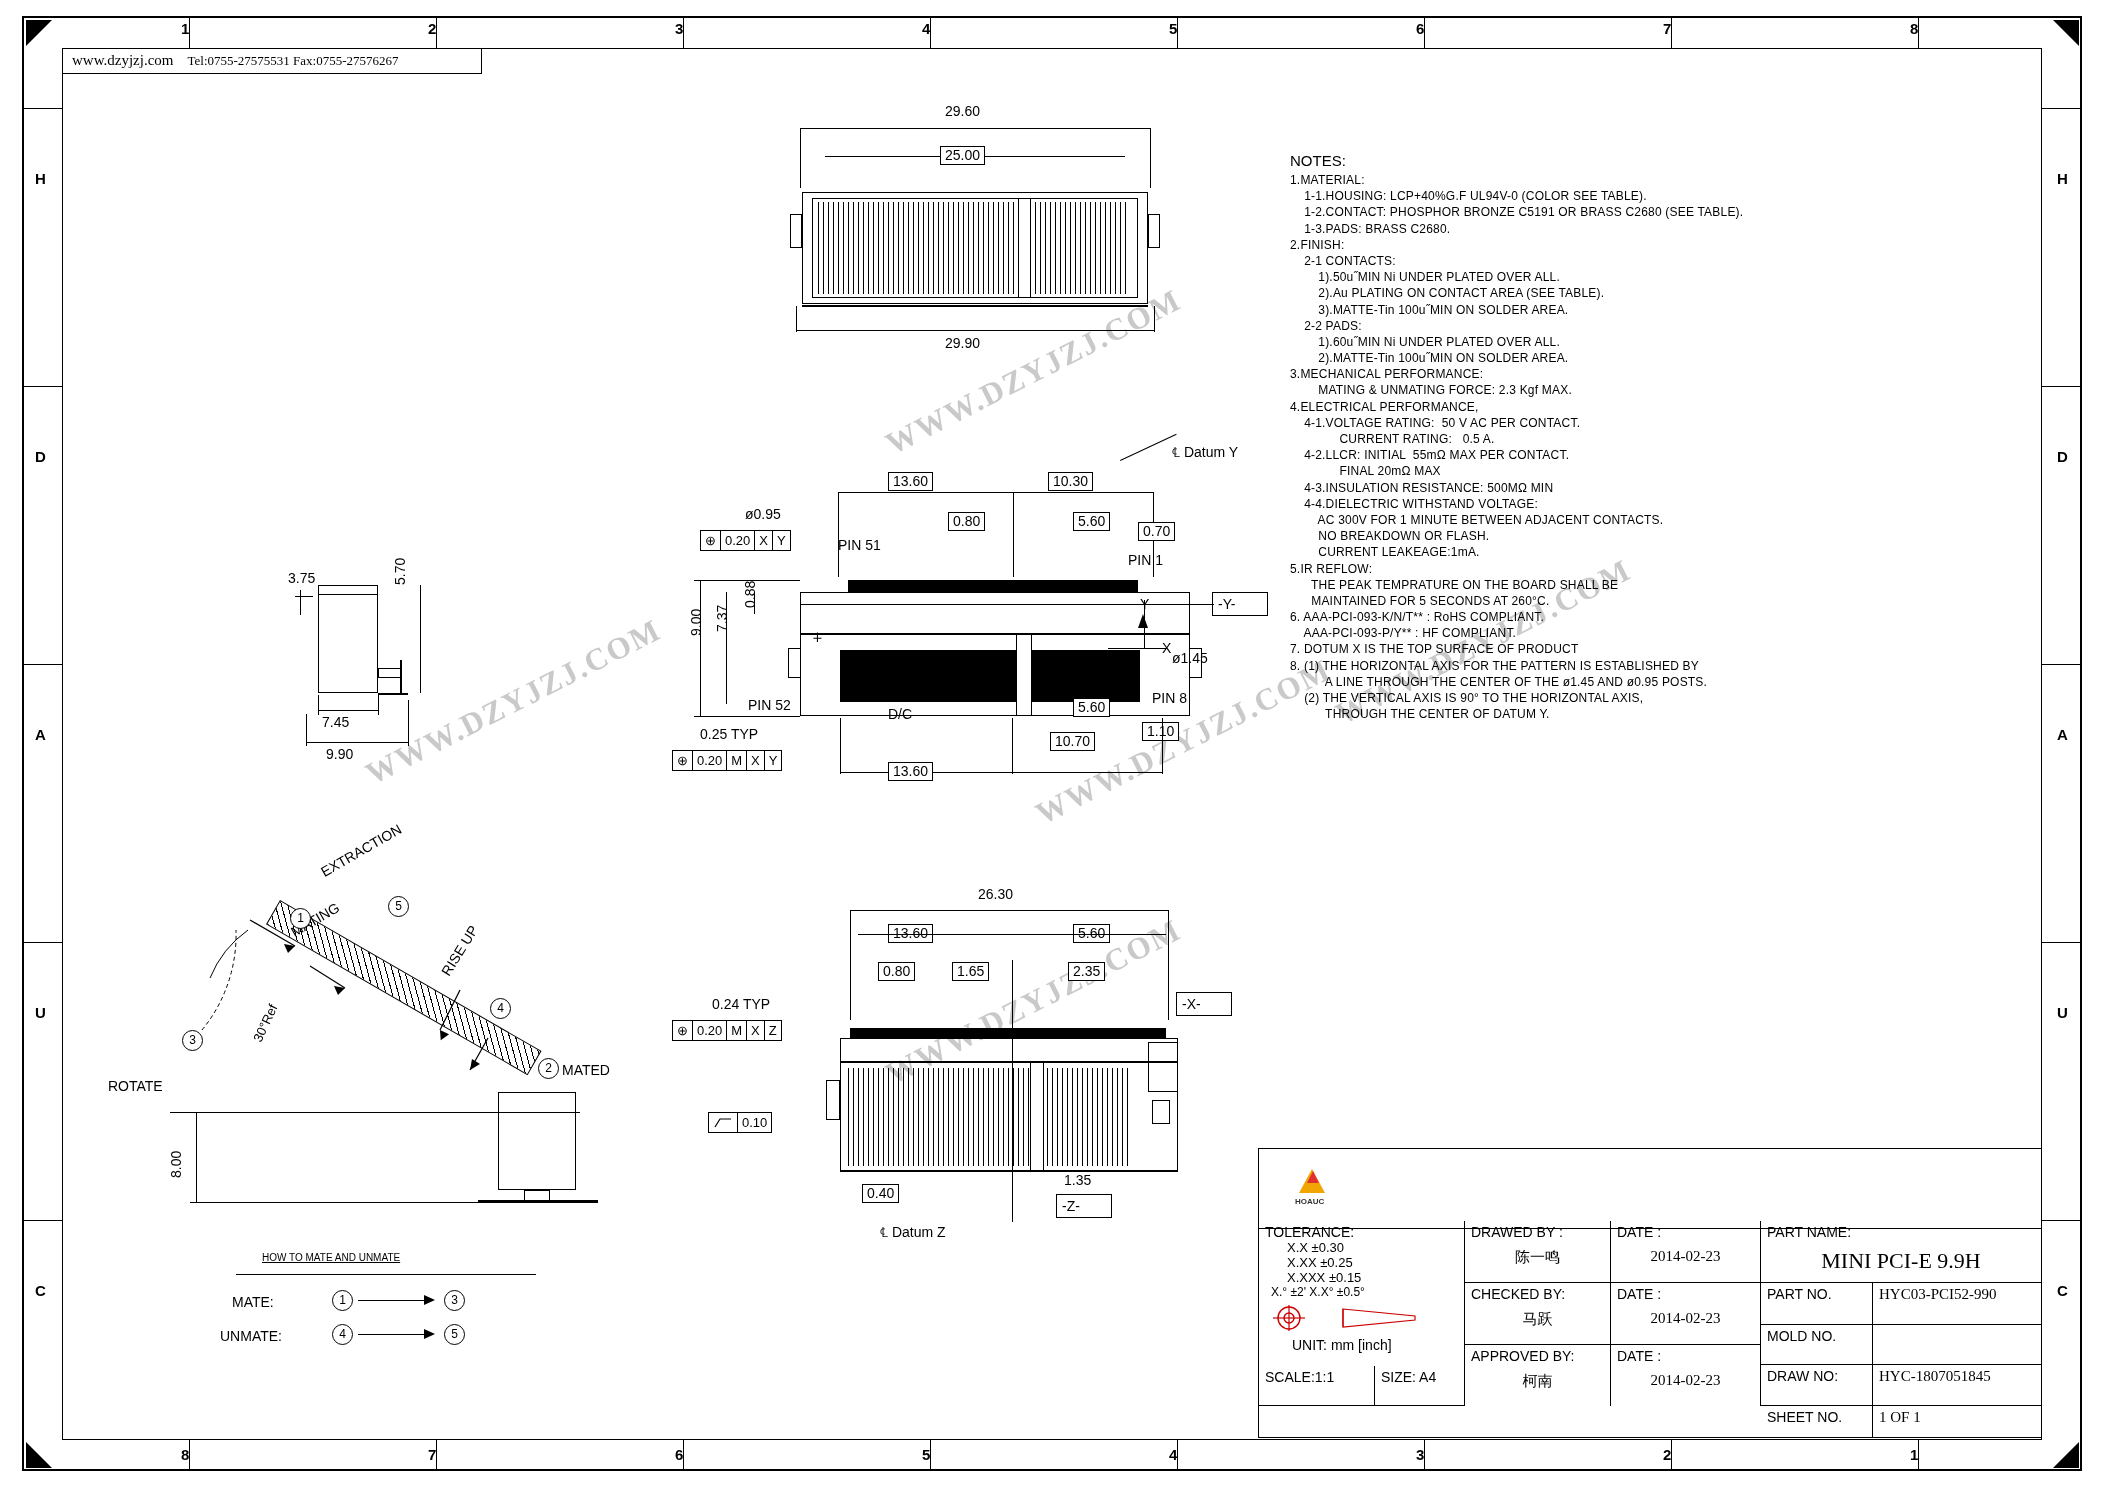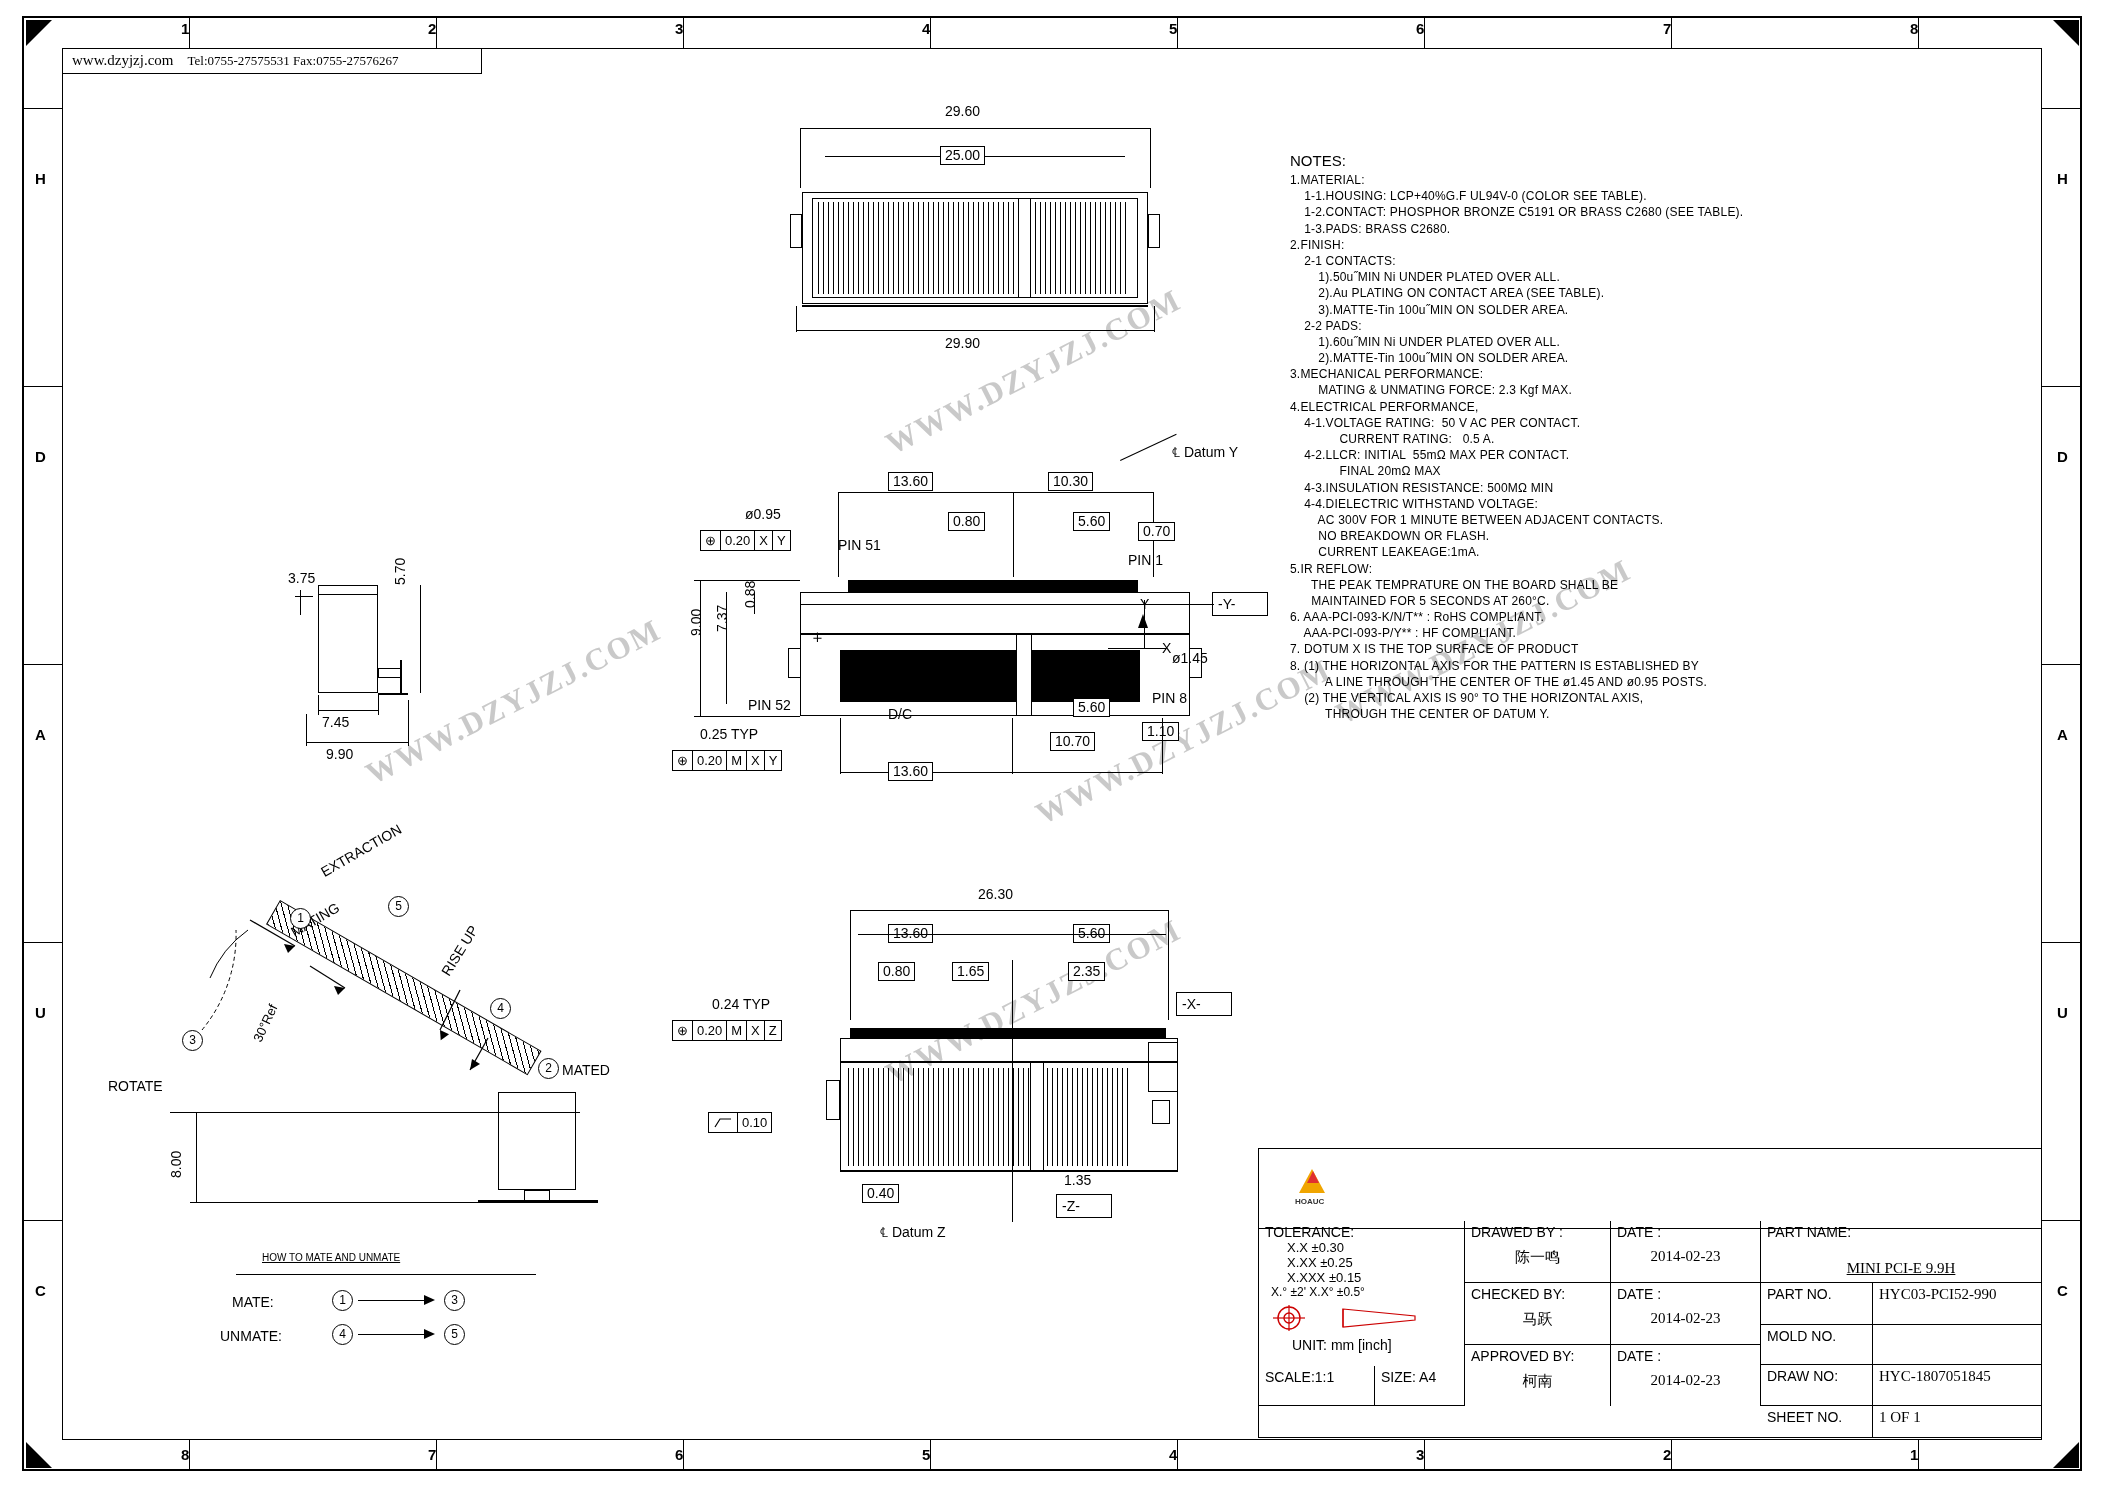--- a/index.html
+++ b/index.html
@@ -483,21 +483,21 @@
       <div>APPROVED BY:</div>
       <div class="tbval" style="text-align:center;margin-top:8px;">柯南</div>
     </div>
     <div class="tbcell nb" style="left:352px;top:196px;width:150px;height:61px;">
       <div>DATE :</div>
       <div class="tbval" style="text-align:center;margin-top:8px;">2014-02-23</div>
     </div>
 
     <div class="tbcell nr" style="left:502px;top:72px;width:280px;height:62px;">
       <div>PART NAME:</div>
-      <div class="tbval" style="text-align:center;margin-top:20px;font-size:15px;text-decoration:underline;">MINI PCI-E 9.9H</div>
+      <div class="tbval" style="text-align:center;margin-top:8px;font-size:22px;">MINI PCI-E 9.9H</div>
     </div>
     <div class="tbcell" style="left:502px;top:134px;width:112px;height:42px;">
       <span>PART NO.</span>
     </div>
     <div class="tbcell nr" style="left:614px;top:134px;width:168px;height:42px;">
       <span class="tbval">HYC03-PCI52-990</span>
     </div>
     <div class="tbcell" style="left:502px;top:176px;width:112px;height:40px;">
       <span>MOLD NO.</span>
     </div>

